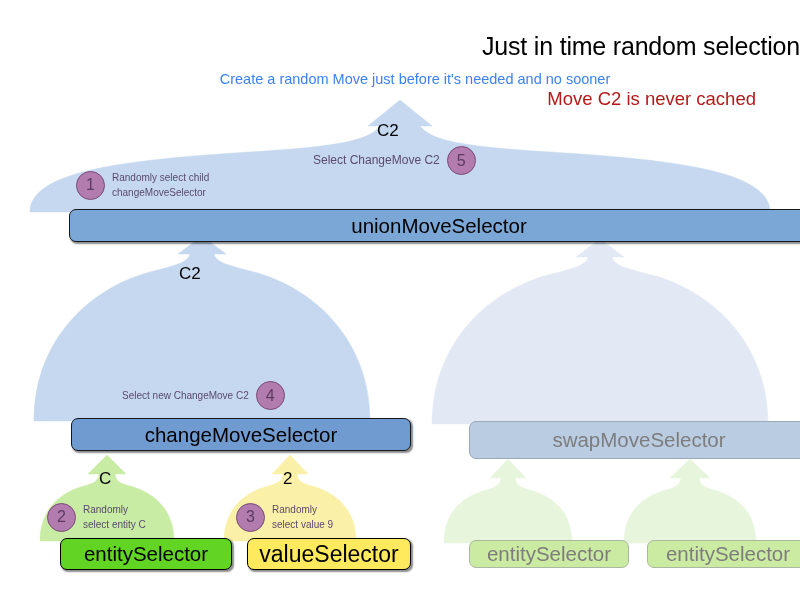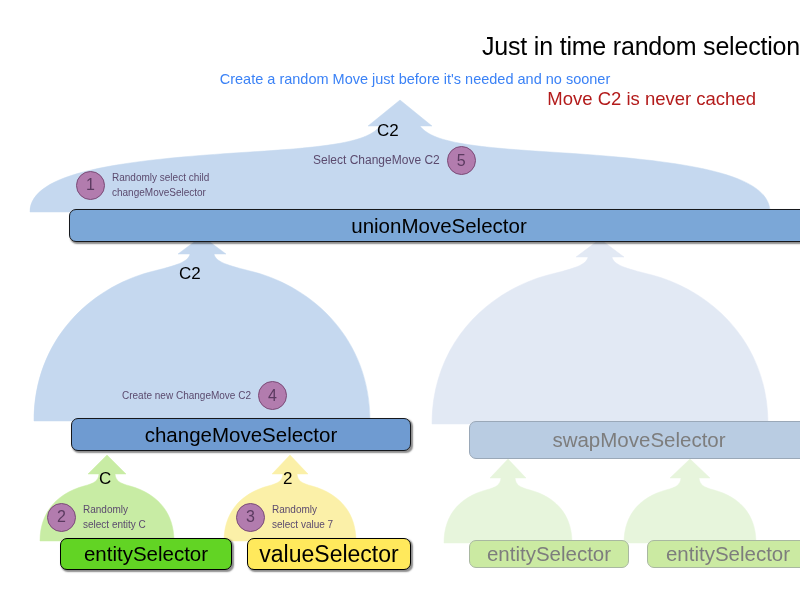--- a/index.html
+++ b/index.html
@@ -248,38 +248,38 @@
 
   <div class="annot" id="annot-5">
     <span class="annot-text">
       <span class="ln">Select ChangeMove C2</span>
     </span>
     <span class="badge">5</span>
   </div>
 
   <div class="annot" id="annot-4">
     <span class="annot-text">
-      <span class="ln">Create new ChangeMove C2</span>
+      <span class="ln">Select new ChangeMove C2</span>
     </span>
     <span class="badge">4</span>
   </div>
 
   <div class="annot" id="annot-2">
     <span class="badge">2</span>
     <span class="annot-text">
       <span class="ln">Randomly</span>
       <span class="ln">select entity C</span>
     </span>
   </div>
 
   <div class="annot" id="annot-3">
     <span class="badge">3</span>
     <span class="annot-text">
       <span class="ln">Randomly</span>
-      <span class="ln">select value 7</span>
+      <span class="ln">select value 9</span>
     </span>
   </div>
 
   <div class="node node-union">unionMoveSelector</div>
 
   <div class="node node-change">changeMoveSelector</div>
 
   <div class="node node-swap">swapMoveSelector</div>
 
   <div class="node node-entity">entitySelector</div>

